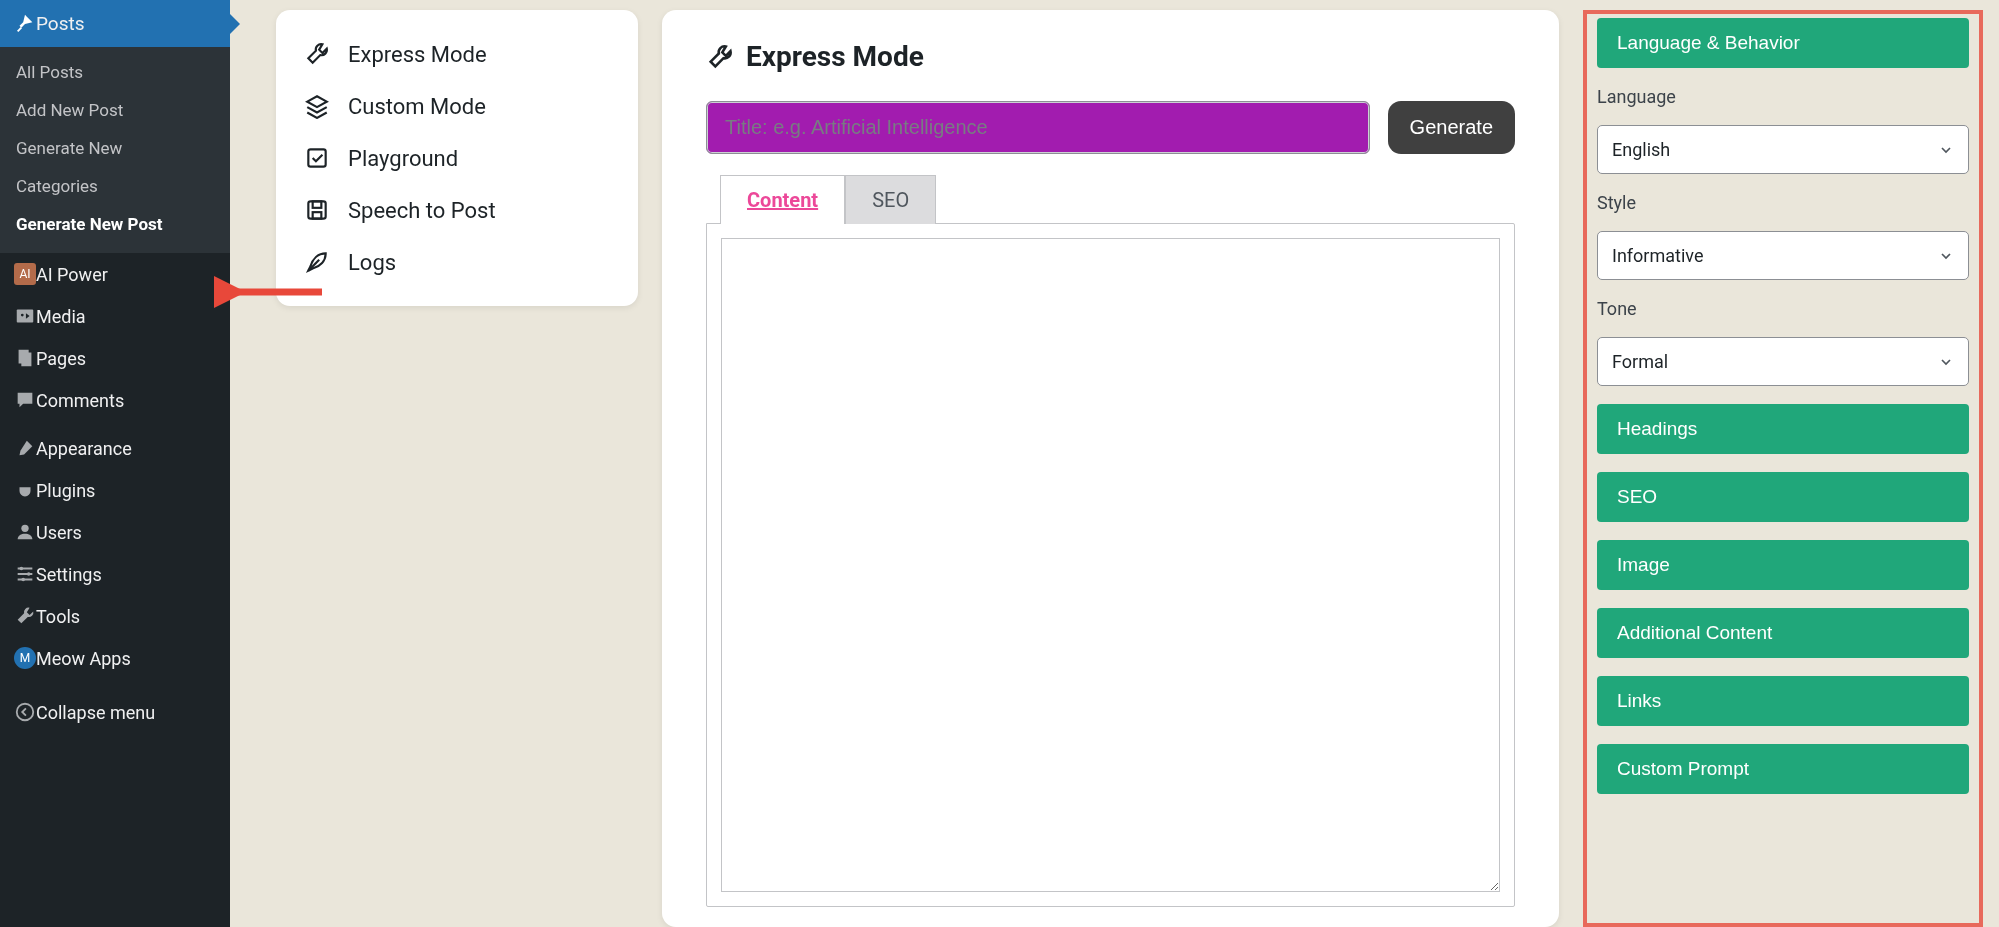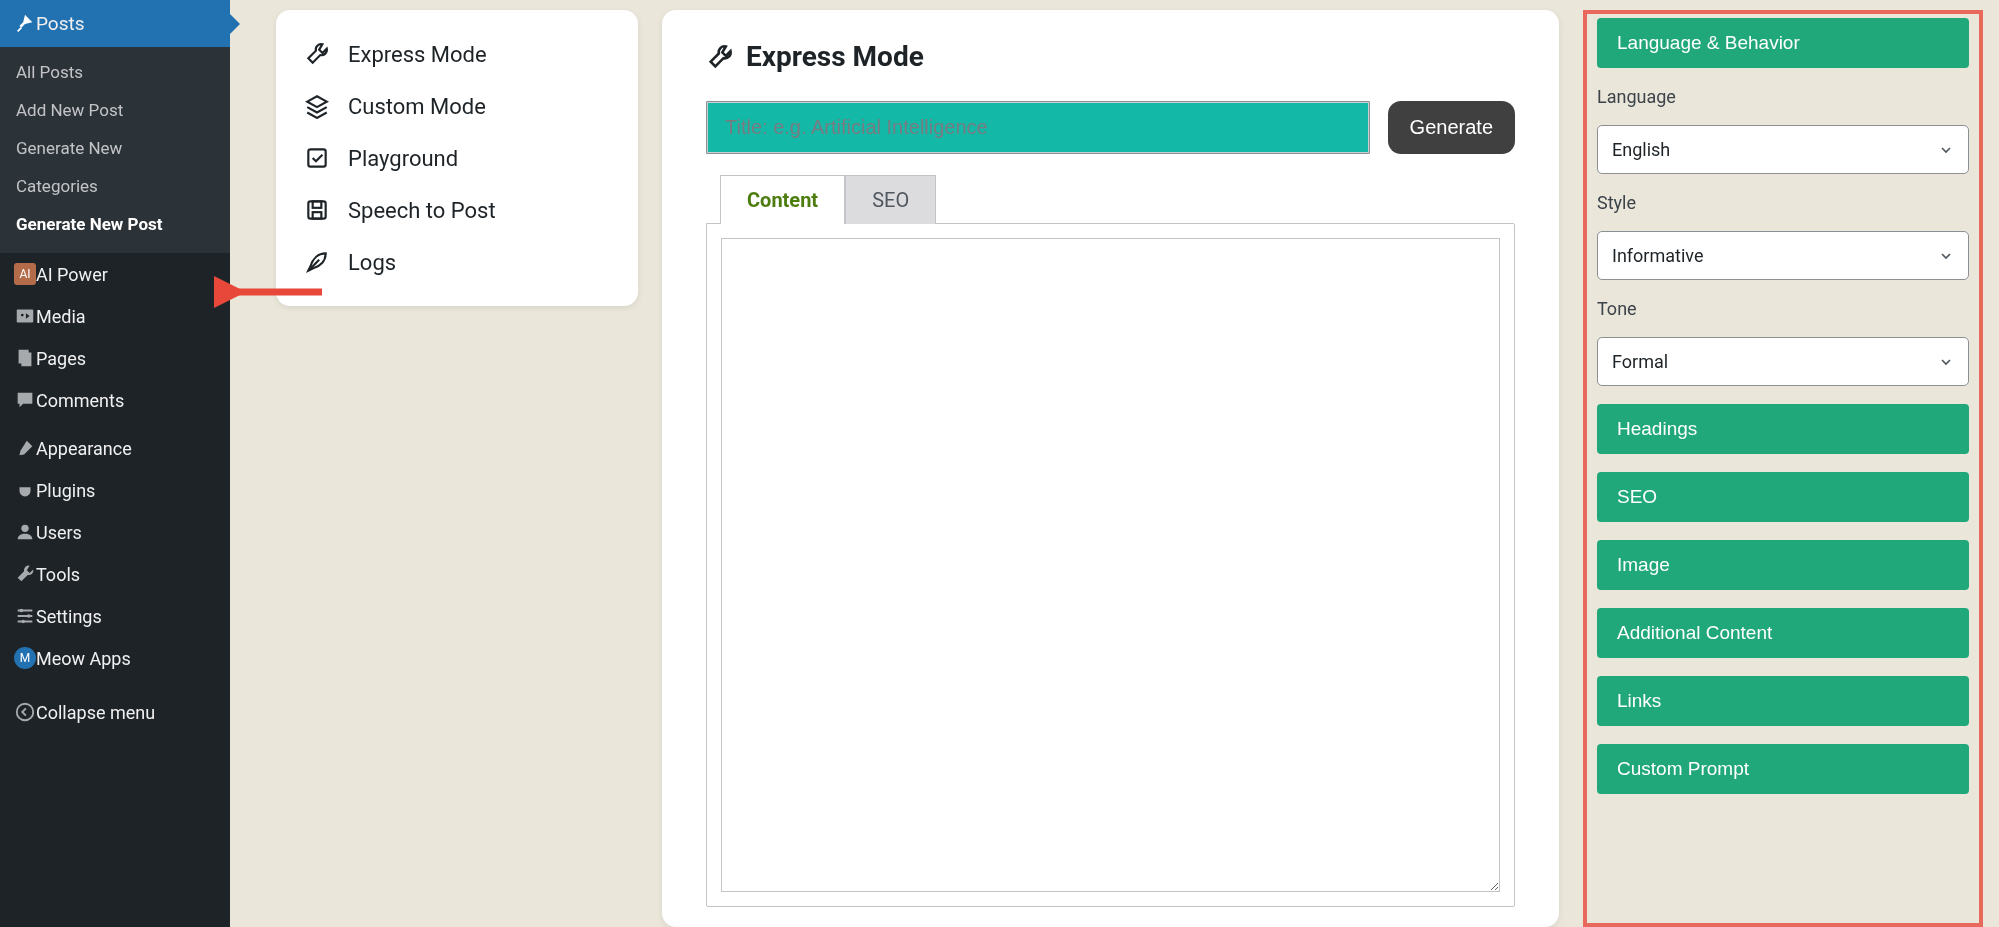--- a/index.html
+++ b/index.html
@@ -118,33 +118,33 @@
   flex-direction: column;
   height: 100%;
   min-width: 0;
 }
 .editor-title {
   display:flex;align-items:center;gap:12px;font-size:28px;font-weight:700;margin-bottom:28px;
 }
 .editor-title svg{width:28px;height:28px;stroke:#1d2327;fill:none;stroke-width:2.2;}
 .title-row{display:flex;gap:18px;margin-bottom:20px;}
 .title-input{
-  flex:1;border:1px solid #8c8f94;border-radius:1px;padding:14px 18px;font-size:20px;
-  background:#14b8a6;box-shadow:0 0 0 1px #ccd0d4 inset;
+  flex:1;border:1px solid #8c8f94;border-radius:6px;padding:14px 18px;font-size:20px;
+  background:#a21caf;box-shadow:0 0 0 1px #ccd0d4 inset;
 }
 .title-input::placeholder{color:#787c82;}
 .gen-btn{
   background:#404040;color:#fff;border:none;border-radius:13px;padding:0 22px;font-size:20px;cursor:pointer;
 }
 .tabs{display:flex;gap:0;margin-left:14px;}
 .tab{
   border:1px solid #c3c4c7;border-bottom:none;padding:12px 26px;font-size:20px;
   background:#dcdcde;color:#50575e;cursor:pointer;position:relative;top:1px;
 }
-.tab.active{background:#fff;font-weight:700;color:#4d7c0f;}
+.tab.active{background:#fff;font-weight:700;color:#ec4899;text-decoration:underline;}
 .editor-body{
   flex:1;border:1px solid #c3c4c7;padding:14px;border-radius:0 2px 2px 2px;
   display:flex;
 }
 .editor-textarea{
   flex:1;border:1px solid #c3c4c7;resize:both;font-size:18px;padding:10px;background:#fff;
 }
 
 
 .settings-wrap{
@@ -233,32 +233,32 @@
     </div>
     <div class="wp-menu-item">
       <svg class="icon" viewBox="0 0 24 24">
           <circle cx="12" cy="8" r="4"></circle>
           <path d="M4 20c0-4 4-6 8-6s8 2 8 6z"></path>
         </svg>
       <span class="lbl">Users</span>
     </div>
     <div class="wp-menu-item">
       <svg class="icon" viewBox="0 0 24 24">
-          <path d="M17 3a5 5 0 00-6 6L4 16l4 4 7-7a5 5 0 006-6l-4 4-3-3z"></path>
-        </svg>
-      <span class="lbl">Tools</span>
-    </div>
-    <div class="wp-menu-item">
-      <svg class="icon" viewBox="0 0 24 24">
           <path d="M4 6h16M4 12h16M4 18h16" stroke="#a7aaad" stroke-width="2"></path>
           <circle cx="8" cy="6" r="2"></circle>
           <circle cx="16" cy="12" r="2"></circle>
           <circle cx="10" cy="18" r="2"></circle>
         </svg>
       <span class="lbl">Settings</span>
+    </div>
+    <div class="wp-menu-item">
+      <svg class="icon" viewBox="0 0 24 24">
+          <path d="M17 3a5 5 0 00-6 6L4 16l4 4 7-7a5 5 0 006-6l-4 4-3-3z"></path>
+        </svg>
+      <span class="lbl">Tools</span>
     </div>
     <div class="wp-menu-item">
       <span class="meow-icon">M</span>
       <span class="lbl">Meow Apps</span>
     </div>
   </div>
 
   <div class="wp-menu-item" style="margin-top:12px;">
     <svg class="icon" viewBox="0 0 24 24">
         <circle cx="12" cy="12" r="9" fill="none" stroke="#a7aaad" stroke-width="2"></circle>

